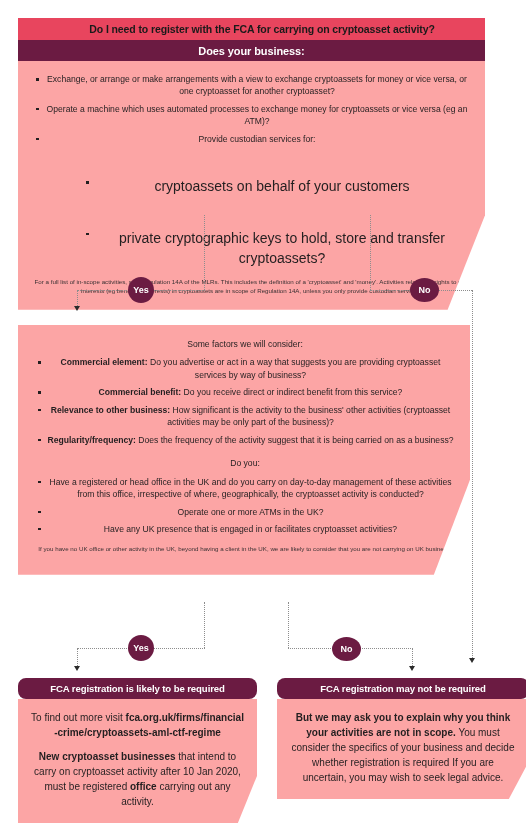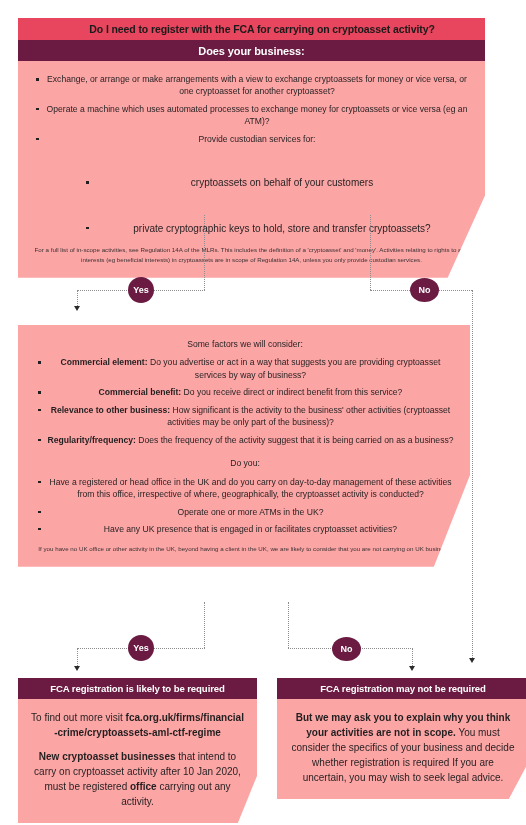--- a/index.html
+++ b/index.html
@@ -46,42 +46,42 @@
     position:relative;padding-left:11px;margin-bottom:5px;
     font-size:8.6px;line-height:1.45;
   }
   ul.bl>li:before{
     content:"";position:absolute;left:2px;top:5px;
     width:2.5px;height:2.5px;background:#231f20;
   }
   ul.sub{margin:4px 0 4px 52px;padding:0;list-style:none;}
   ul.sub>li{
     position:relative;padding-left:9px;margin-bottom:5px;
-    font-size:10px;line-height:1.45;margin-top:31px;
+    font-size:14px;line-height:1.45;margin-top:31px;
   }
   ul.sub>li:before{
     content:"";position:absolute;left:0px;top:5px;
     width:2.5px;height:2.5px;background:#231f20;
   }
   .footnote{
     font-size:6.2px;line-height:1.5;margin-top:9px;color:#3a3133;
   }
 
   
   #box2{left:18px;top:325px;width:452px;}
   #box2 .node-header.hdr-maroon{height:22px;font-size:10.5px;}
-  #box2 .node-body{padding:13px 16px 13px 18px;min-height:225px;}
+  #box2 .node-body{padding:13px 16px 21px 18px;min-height:225px;}
   .lead{font-size:8.6px;line-height:1.45;margin:0 0 6px 0;}
   .lead2{font-size:8.6px;line-height:1.45;margin:11px 0 6px 0;}
   b.k{font-weight:bold;}
 
   
   #box3{left:18px;top:678px;width:239px;}
   #box4{left:277px;top:678px;width:252px;}
-  .out-header{height:21px;font-size:9.6px;}
+  .out-header{height:21px;font-size:9.6px;border-radius:8px;}
   .out-body{padding:11px 13px 14px 13px;font-size:10px;line-height:1.5;}
   #box3 .out-body{min-height:78px;}
   #box4 .out-body{min-height:62px;}
   .out-body p{margin:0 0 9px 0;}
   .out-body p:last-child{margin-bottom:0;}
 
   
   .dot-v{position:absolute;border-left:1px dotted #8d8d8d;width:0;}
   .dot-h{position:absolute;border-top:1px dotted #8d8d8d;height:0;}
   .arrow{

